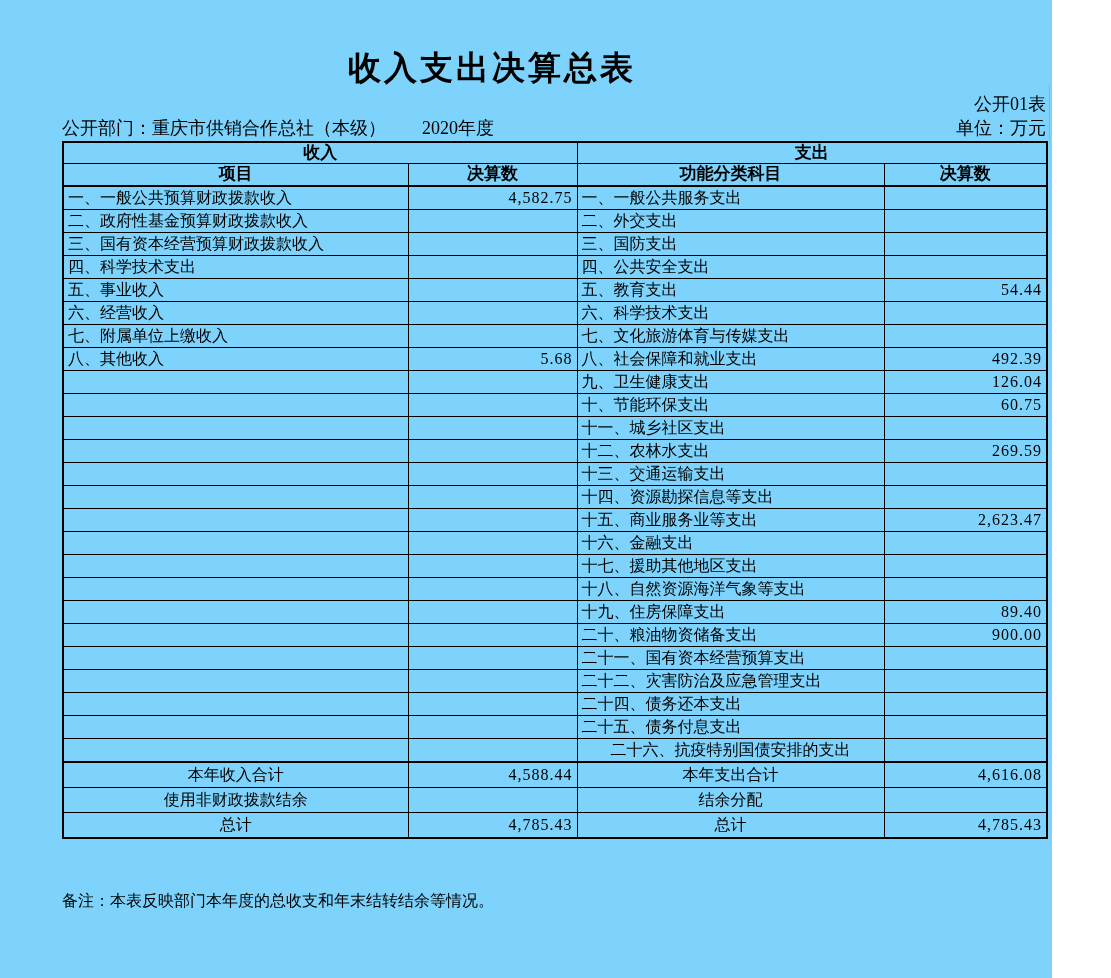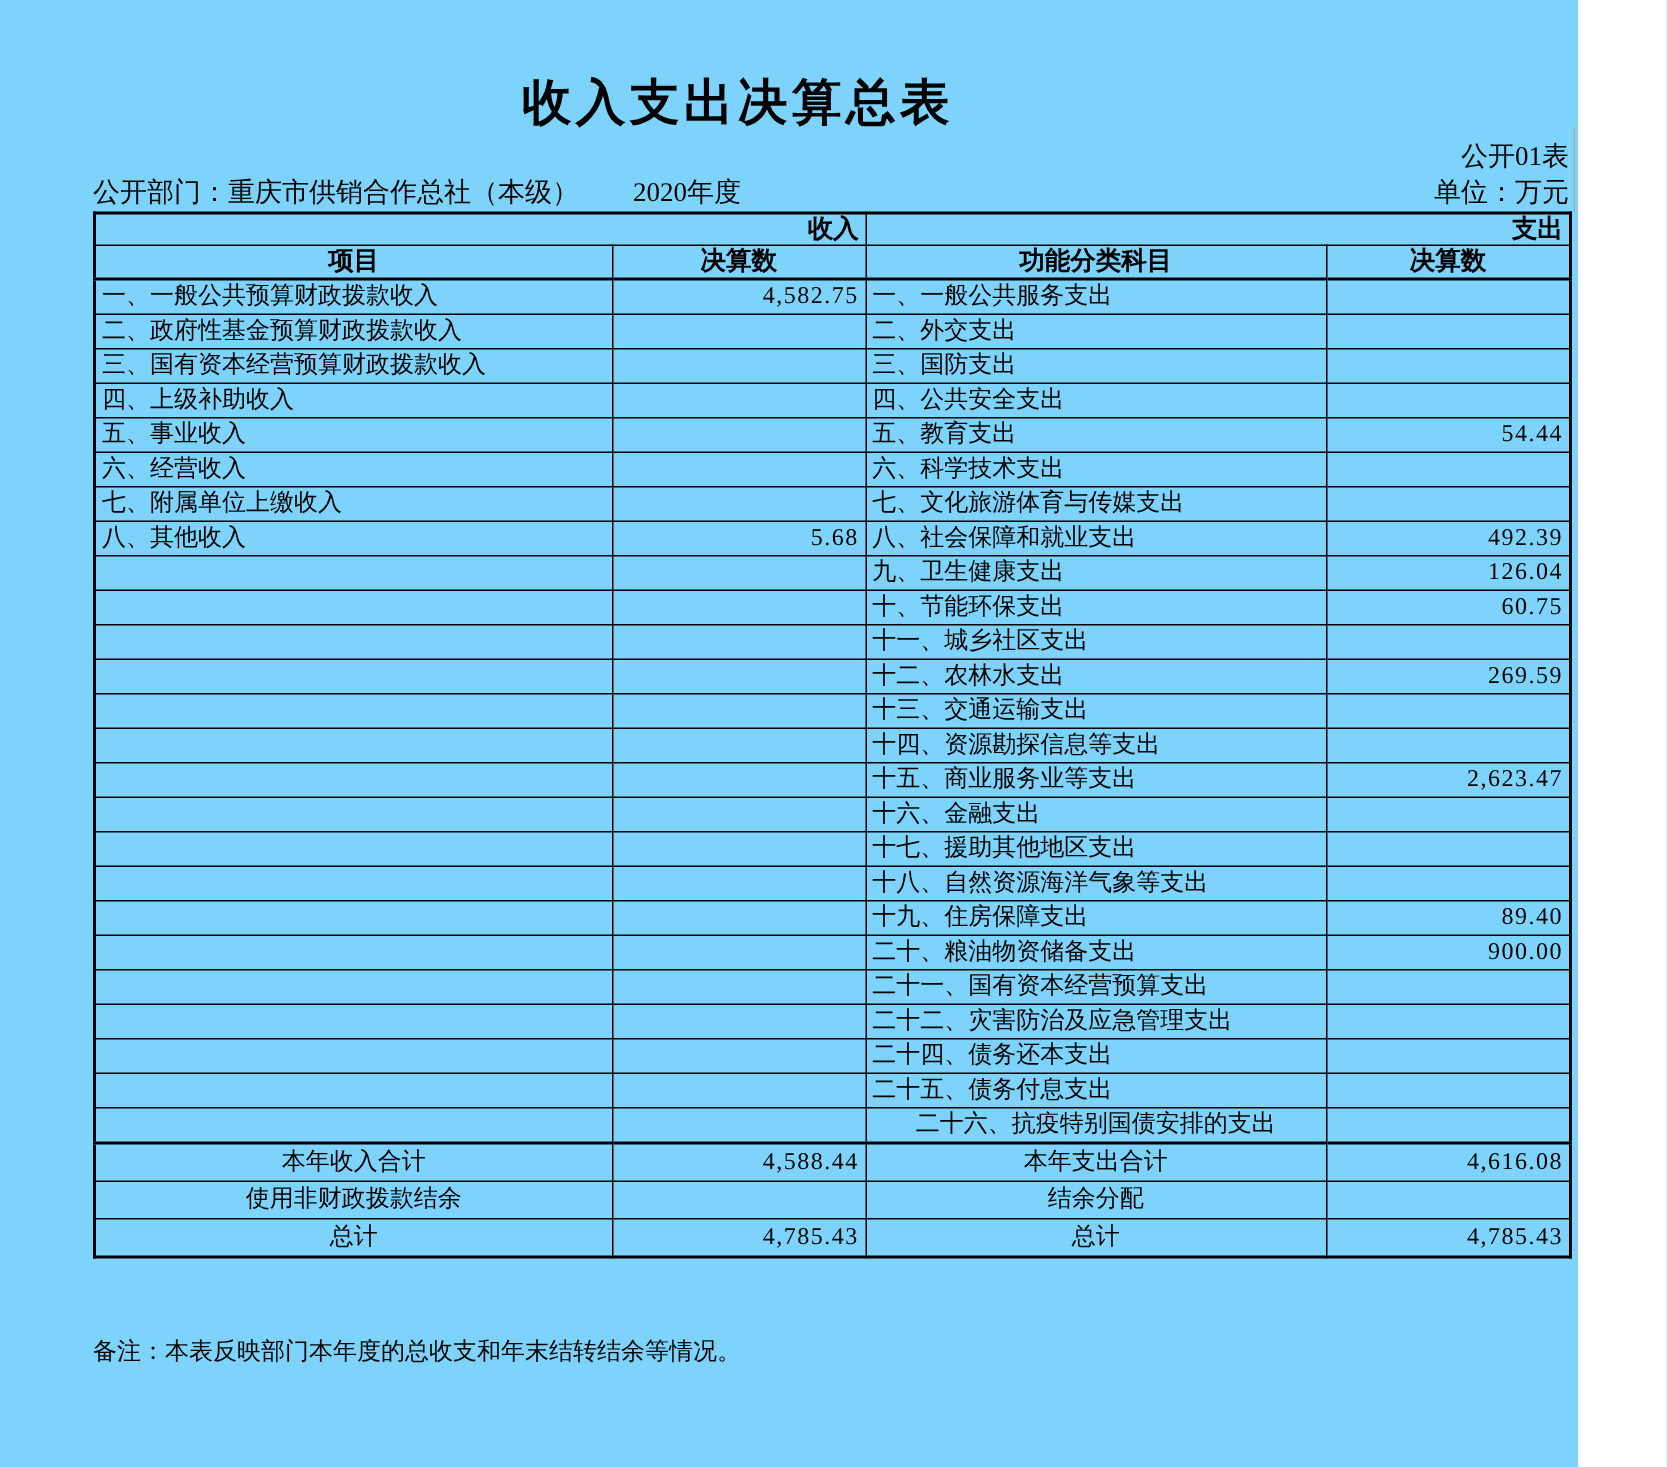--- a/index.html
+++ b/index.html
@@ -59,21 +59,21 @@
     border: 2px solid #000;
   }
   table.main th, table.main td {
     border: 1px solid #000;
     padding: 0 4px;
     overflow: hidden;
     white-space: nowrap;
     font-size: 16px;
     line-height: 1.2;
   }
-  tr.h1 th { height: 20px; font-size: 17px; font-weight: bold; text-align: right; }
+  tr.h1 th { height: 20px; font-size: 17px; font-weight: bold; text-align: center; }
   tr.h2 th { height: 20px; font-size: 17px; font-weight: bold; text-align: center; border-bottom: 2px solid #000; }
   tbody.data td { height: 22px; }
   tbody.summary td { height: 24px; }
   tbody.summary tr:first-child td { border-top: 2px solid #000; }
   td.label  { text-align: left; }
   td.center { text-align: center; }
   td.num    { text-align: right; letter-spacing: 1px; }
   td.bold   { font-weight: normal; font-size: 17px; }
   .note {
     position: absolute;
@@ -135,21 +135,21 @@
           <td class="label">二、外交支出</td>
           <td class="num"></td>
         </tr>
         <tr>
           <td class="label">三、国有资本经营预算财政拨款收入</td>
           <td class="num"></td>
           <td class="label">三、国防支出</td>
           <td class="num"></td>
         </tr>
         <tr>
-          <td class="label">四、上级补助收入</td>
+          <td class="label">四、科学技术支出</td>
           <td class="num"></td>
           <td class="label">四、公共安全支出</td>
           <td class="num"></td>
         </tr>
         <tr>
           <td class="label">五、事业收入</td>
           <td class="num"></td>
           <td class="label">五、教育支出</td>
           <td class="num">54.44</td>
         </tr>

